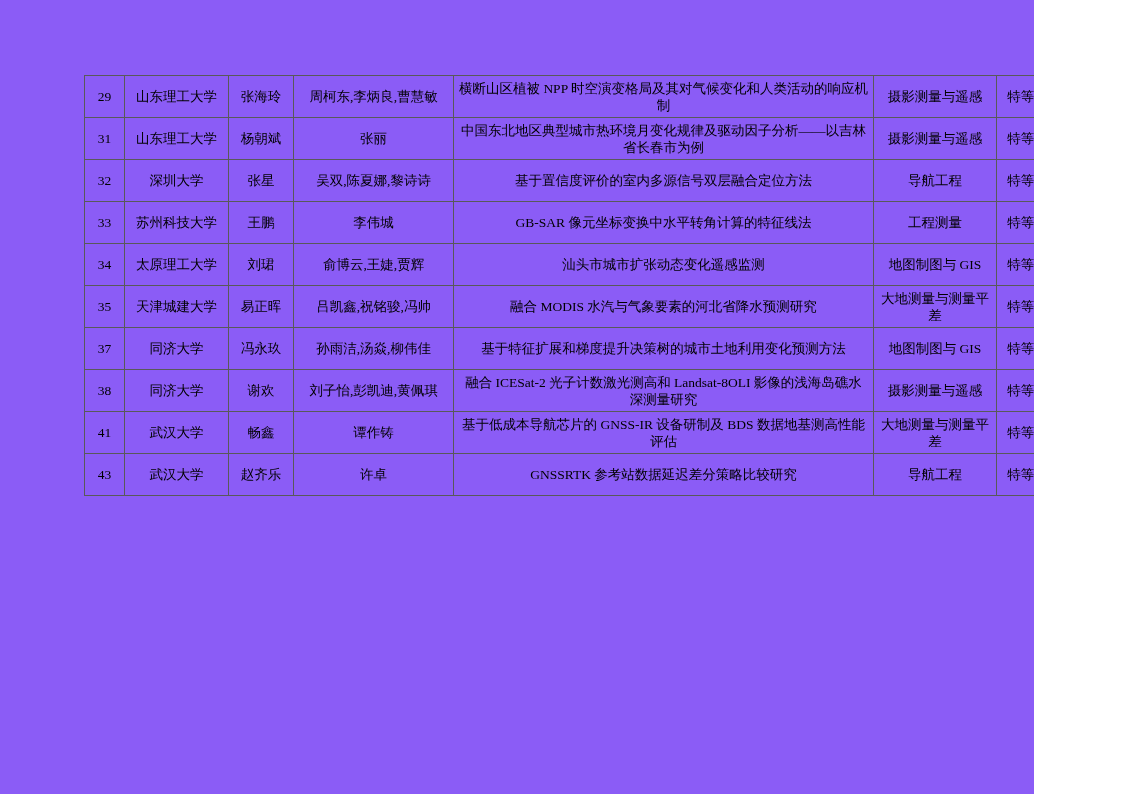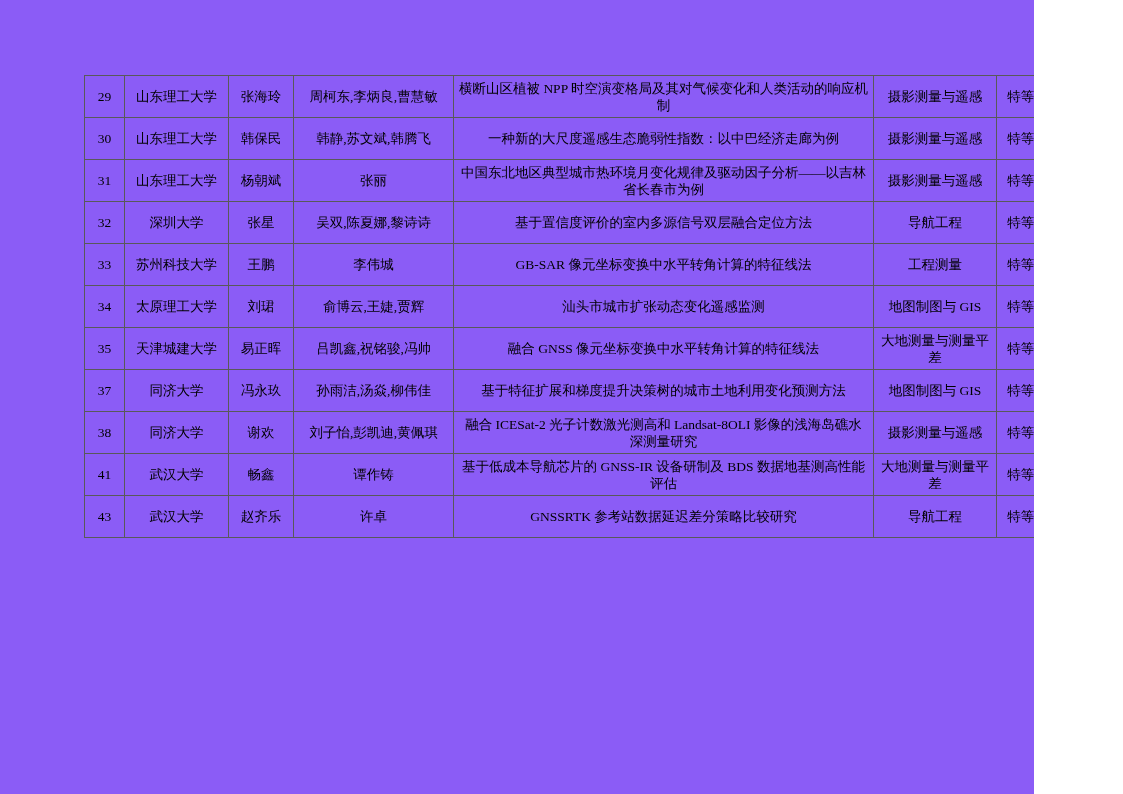--- a/index.html
+++ b/index.html
@@ -59,29 +59,20 @@
   <tr>
     <td class="c-no">29</td>
     <td class="c-univ">山东理工大学</td>
     <td class="c-leader">张海玲</td>
     <td class="c-members">周柯东,李炳良,曹慧敏</td>
     <td class="c-title">横断山区植被 NPP 时空演变格局及其对气候变化和人类活动的响应机制</td>
     <td class="c-category">摄影测量与遥感</td>
     <td class="c-award">特等奖</td>
   </tr>
 
-  <tr>
-    <td class="c-no">30</td>
-    <td class="c-univ">山东理工大学</td>
-    <td class="c-leader">韩保民</td>
-    <td class="c-members">韩静,苏文斌,韩腾飞</td>
-    <td class="c-title">一种新的大尺度遥感生态脆弱性指数：以中巴经济走廊为例</td>
-    <td class="c-category">摄影测量与遥感</td>
-    <td class="c-award">特等奖</td>
-  </tr>
 
   <tr>
     <td class="c-no">31</td>
     <td class="c-univ">山东理工大学</td>
     <td class="c-leader">杨朝斌</td>
     <td class="c-members">张丽</td>
     <td class="c-title">中国东北地区典型城市热环境月变化规律及驱动因子分析——以吉林省长春市为例</td>
     <td class="c-category">摄影测量与遥感</td>
     <td class="c-award">特等奖</td>
   </tr>
@@ -114,21 +105,21 @@
     <td class="c-title">汕头市城市扩张动态变化遥感监测</td>
     <td class="c-category">地图制图与 GIS</td>
     <td class="c-award">特等奖</td>
   </tr>
 
   <tr>
     <td class="c-no">35</td>
     <td class="c-univ">天津城建大学</td>
     <td class="c-leader">易正晖</td>
     <td class="c-members">吕凯鑫,祝铭骏,冯帅</td>
-    <td class="c-title">融合 GNSS 像元坐标变换中水平转角计算的特征线法</td>
+    <td class="c-title">融合 MODIS 水汽与气象要素的河北省降水预测研究</td>
     <td class="c-category">大地测量与测量平差</td>
     <td class="c-award">特等奖</td>
   </tr>
 
 
   <tr>
     <td class="c-no">37</td>
     <td class="c-univ">同济大学</td>
     <td class="c-leader">冯永玖</td>
     <td class="c-members">孙雨洁,汤焱,柳伟佳</td>

